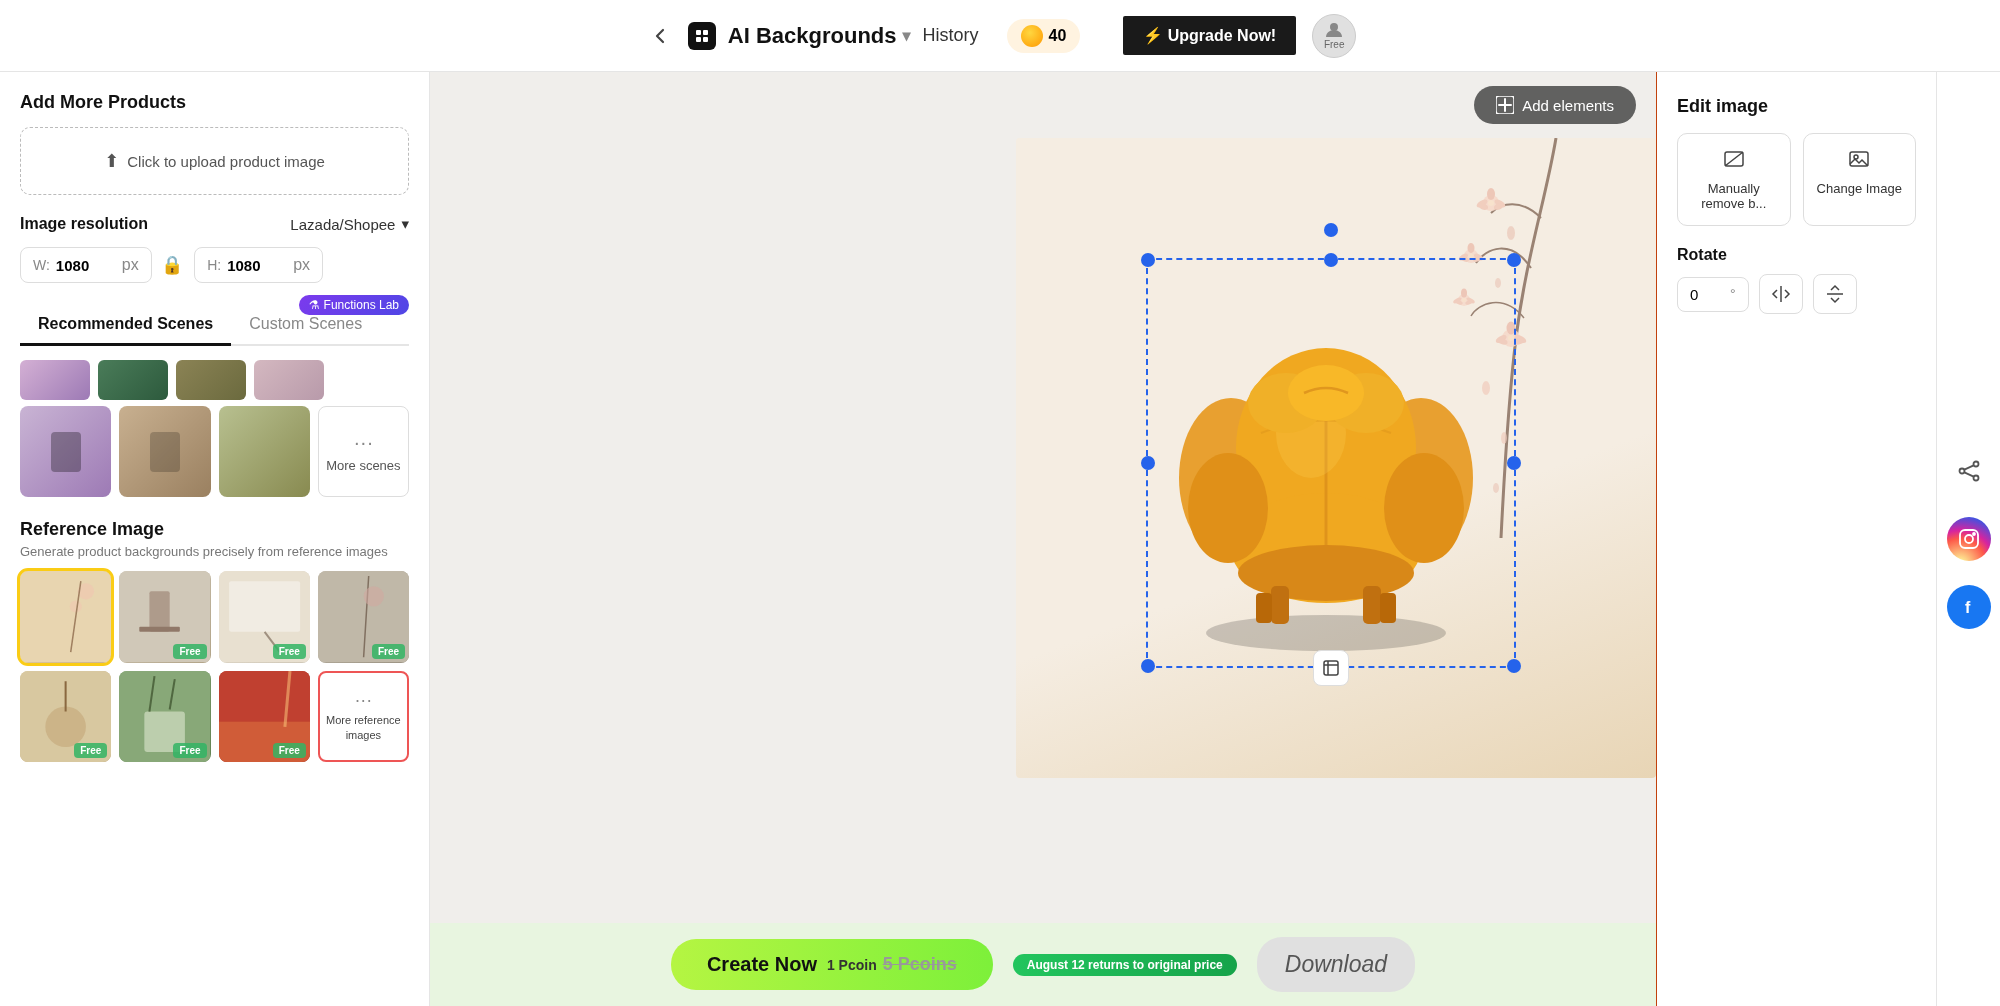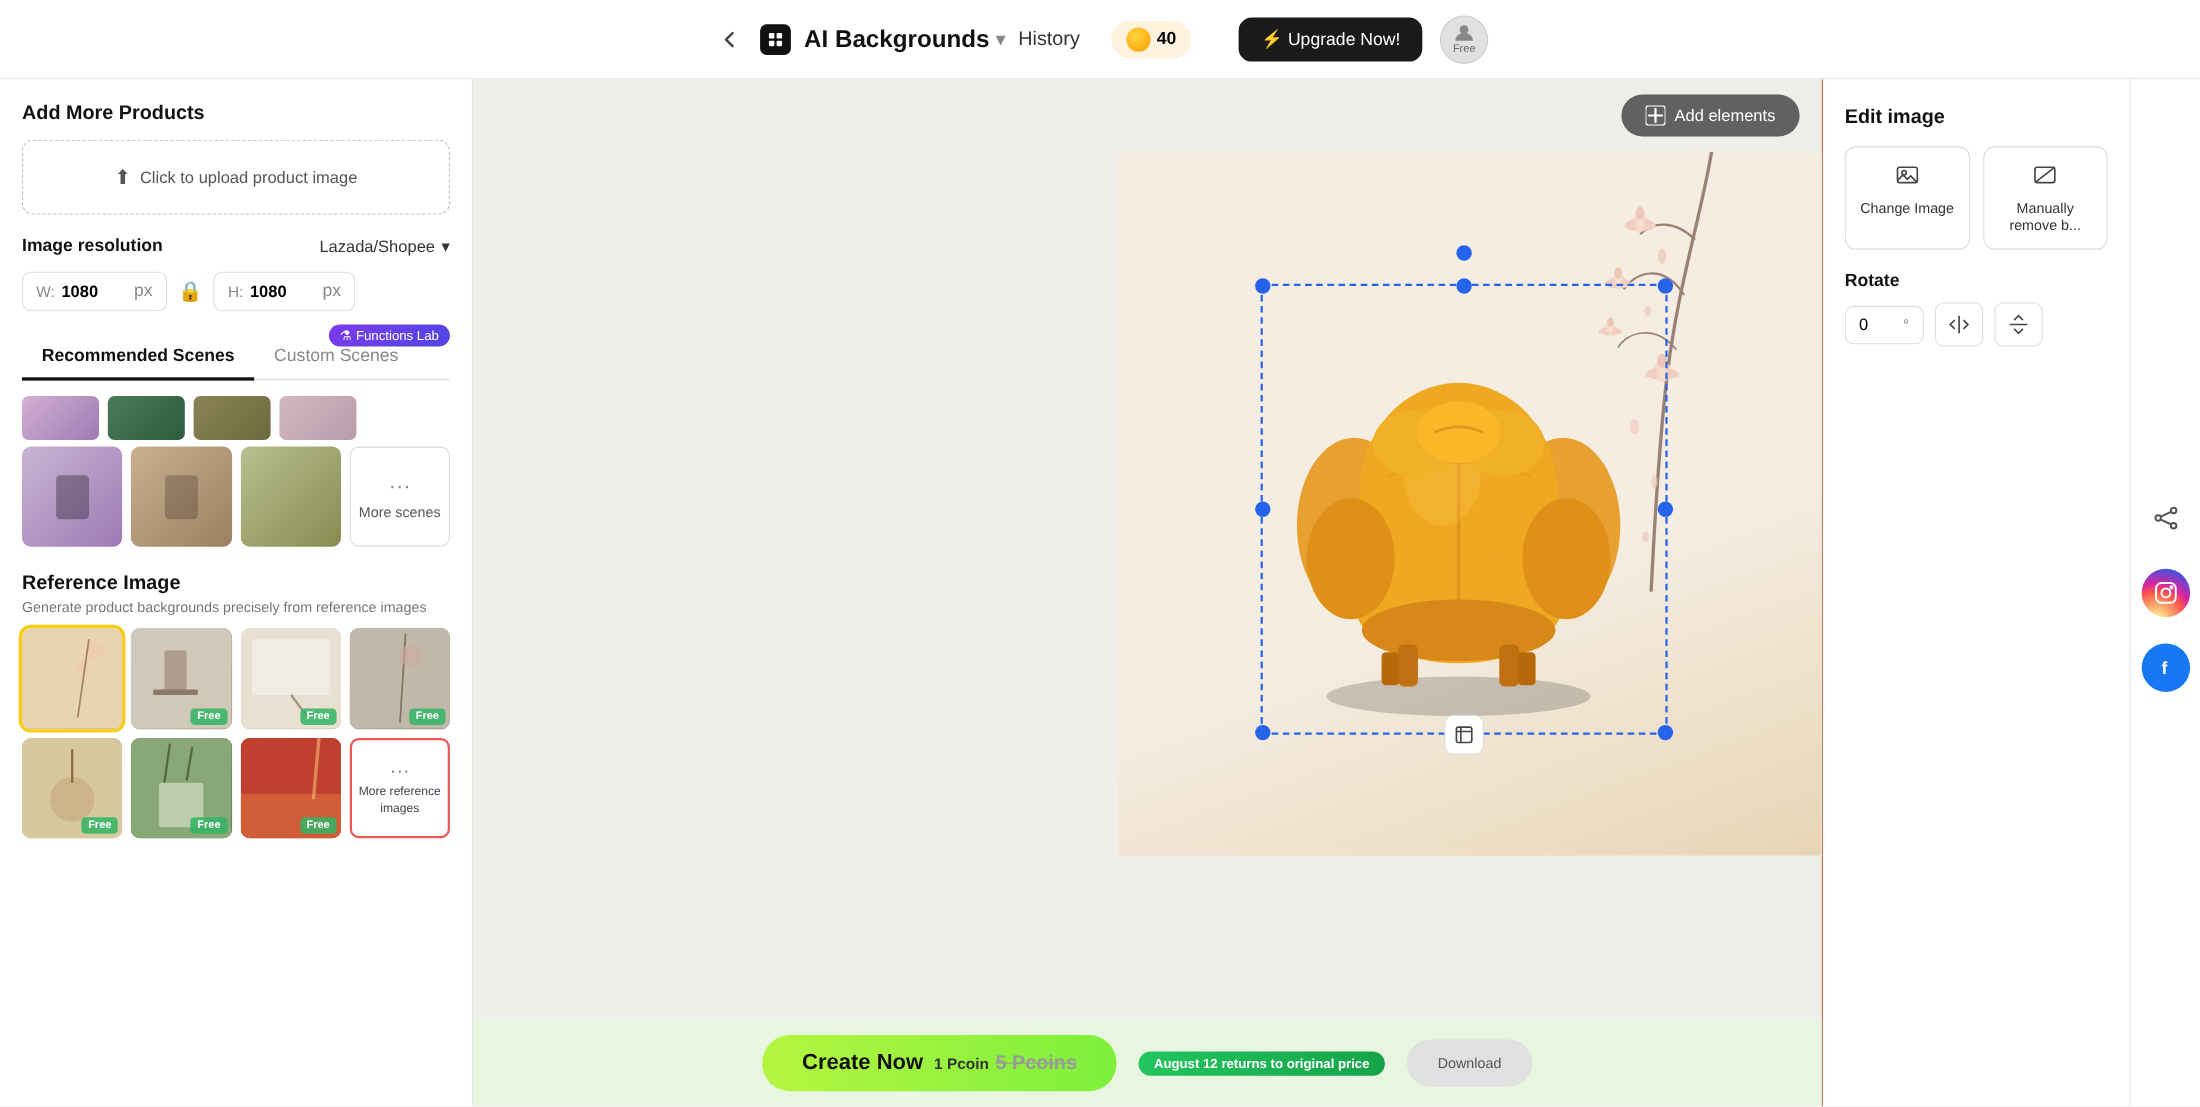--- a/index.html
+++ b/index.html
@@ -13,21 +13,21 @@
     }
     .topnav-left { display: flex; align-items: center; gap: 12px; }
     .back-btn { width: 32px; height: 32px; display: flex; align-items: center; justify-content: center; cursor: pointer; border: none; background: none; font-size: 20px; color: #444; }
     .app-icon { width: 28px; height: 28px; background: #111; border-radius: 6px; display: flex; align-items: center; justify-content: center; }
     .app-icon svg { fill: #fff; }
     .app-title { font-size: 22px; font-weight: 600; color: #111; display: flex; align-items: center; gap: 6px; cursor: pointer; }
     .topnav-right { display: flex; align-items: center; gap: 16px; }
     .history-btn { font-size: 18px; color: #333; background: none; border: none; cursor: pointer; padding: 6px 12px; border-radius: 8px; }
     .coins-badge { display: flex; align-items: center; gap: 6px; background: #fff3e0; padding: 6px 14px; border-radius: 20px; font-size: 16px; font-weight: 600; }
     .coin-icon { width: 22px; height: 22px; background: radial-gradient(circle at 40% 35%, #ffd740, #ff9800); border-radius: 50%; }
-    .upgrade-btn { background: #1a1a1a; color: #fff; border: none; border-radius: 12px; padding: 10px 20px; font-size: 16px; font-weight: 400; cursor: pointer; display: flex; align-items: center; gap: 6px; margin-left: 27px; }
+    .upgrade-btn { background: #1a1a1a; color: #fff; border: none; border-radius: 2px; padding: 10px 20px; font-size: 16px; font-weight: 700; cursor: pointer; display: flex; align-items: center; gap: 6px; margin-left: 27px; }
     .user-avatar { width: 44px; height: 44px; border-radius: 50%; background: #e0e0e0; display: flex; align-items: center; justify-content: center; font-size: 12px; color: #666; border: 1px solid #ccc; flex-direction: column; gap: 1px; }
 
     
     .main-layout { display: flex; flex: 1; overflow: hidden; }
 
     
     .left-panel {
       width: 430px; flex-shrink: 0; background: #fff; border-right: 1px solid #e5e5e5;
       overflow-y: auto; padding: 20px 20px 20px 20px;
     }
@@ -179,21 +179,21 @@
     .price-info { display: flex; align-items: center; gap: 6px; }
     .pcoin-current { font-size: 14px; color: #333; }
     .pcoin-original { font-size: 18px; color: #999; text-decoration: line-through; }
     .promo-badge {
       background: linear-gradient(90deg, #22c55e, #16a34a);
       color: #fff; font-size: 12px; font-weight: 700;
       padding: 4px 14px; border-radius: 14px;
     }
     .download-btn {
       background: #e0e0e0; color: #555; border: none; border-radius: 25px;
-      padding: 14px 28px; font-size: 13px; cursor: pointer;
+      padding: 14px 28px; font-size: 23px; cursor: pointer; font-style: italic;
     }
 
     
     .right-panel {
       width: 280px; flex-shrink: 0; background: #fff; border-left: 1px solid #c2410c;
       padding: 24px 20px; display: flex; flex-direction: column; gap: 20px;
     }
     .right-section-title { font-size: 18px; font-weight: 700; color: #111; margin-bottom: 16px; }
     .edit-actions { display: flex; gap: 12px; }
     .edit-action-btn {
@@ -552,34 +552,34 @@
   </div>
 
   <div class="right-panel">
     <div>
       <div class="right-section-title">Edit image</div>
       <div class="edit-actions">
         <button class="edit-action-btn">
           <span class="edit-action-icon">
             <svg width="22" height="22" viewBox="0 0 22 22" fill="none" stroke="#444" stroke-width="1.5">
                 <rect x="2" y="4" width="18" height="14" rx="2"></rect>
+                <line x1="2" y1="18" x2="20" y2="4" stroke="#444" stroke-width="1.5"></line>
+              </svg>
+          </span>
+          <span>Manually remove b...</span>
+        </button>
+        <button class="edit-action-btn">
+          <span class="edit-action-icon">
+            <svg width="22" height="22" viewBox="0 0 22 22" fill="none" stroke="#444" stroke-width="1.5">
+                <rect x="2" y="4" width="18" height="14" rx="2"></rect>
                 <circle cx="8" cy="9" r="2"></circle>
                 <path d="M2 16l5-5 4 4 3-3 6 6"></path>
               </svg>
           </span>
           <span>Change Image</span>
-        </button>
-        <button class="edit-action-btn">
-          <span class="edit-action-icon">
-            <svg width="22" height="22" viewBox="0 0 22 22" fill="none" stroke="#444" stroke-width="1.5">
-                <rect x="2" y="4" width="18" height="14" rx="2"></rect>
-                <line x1="2" y1="18" x2="20" y2="4" stroke="#444" stroke-width="1.5"></line>
-              </svg>
-          </span>
-          <span>Manually remove b...</span>
         </button>
       </div>
     </div>
 
     <div class="rotate-section">
       <div class="rotate-label">Rotate</div>
       <div class="rotate-controls">
         <div class="rotate-input-group">
           <input type="text" value="0" style="border: none; outline: none; font-size: 15px; width: 40px;">
           <span>°</span>

